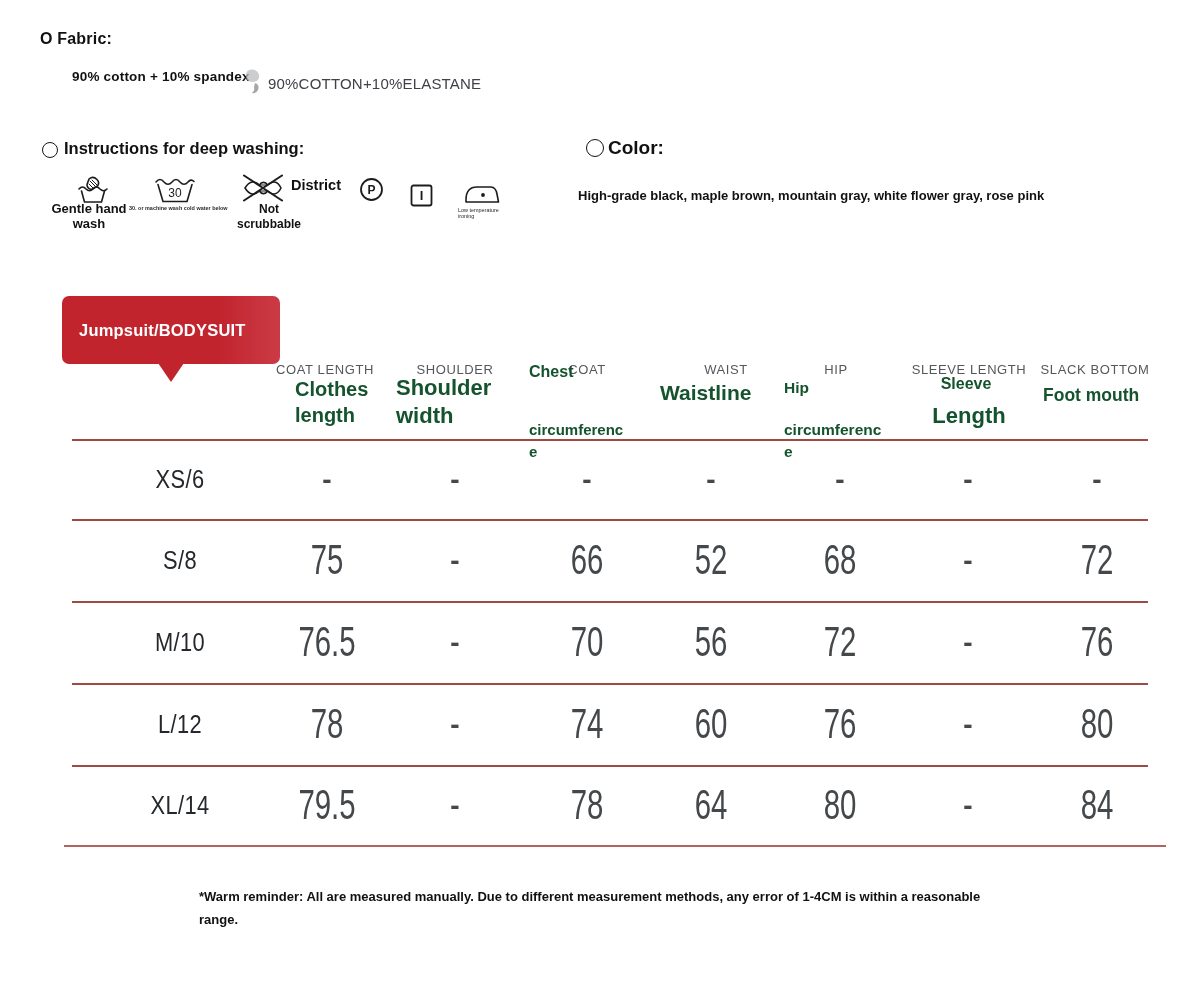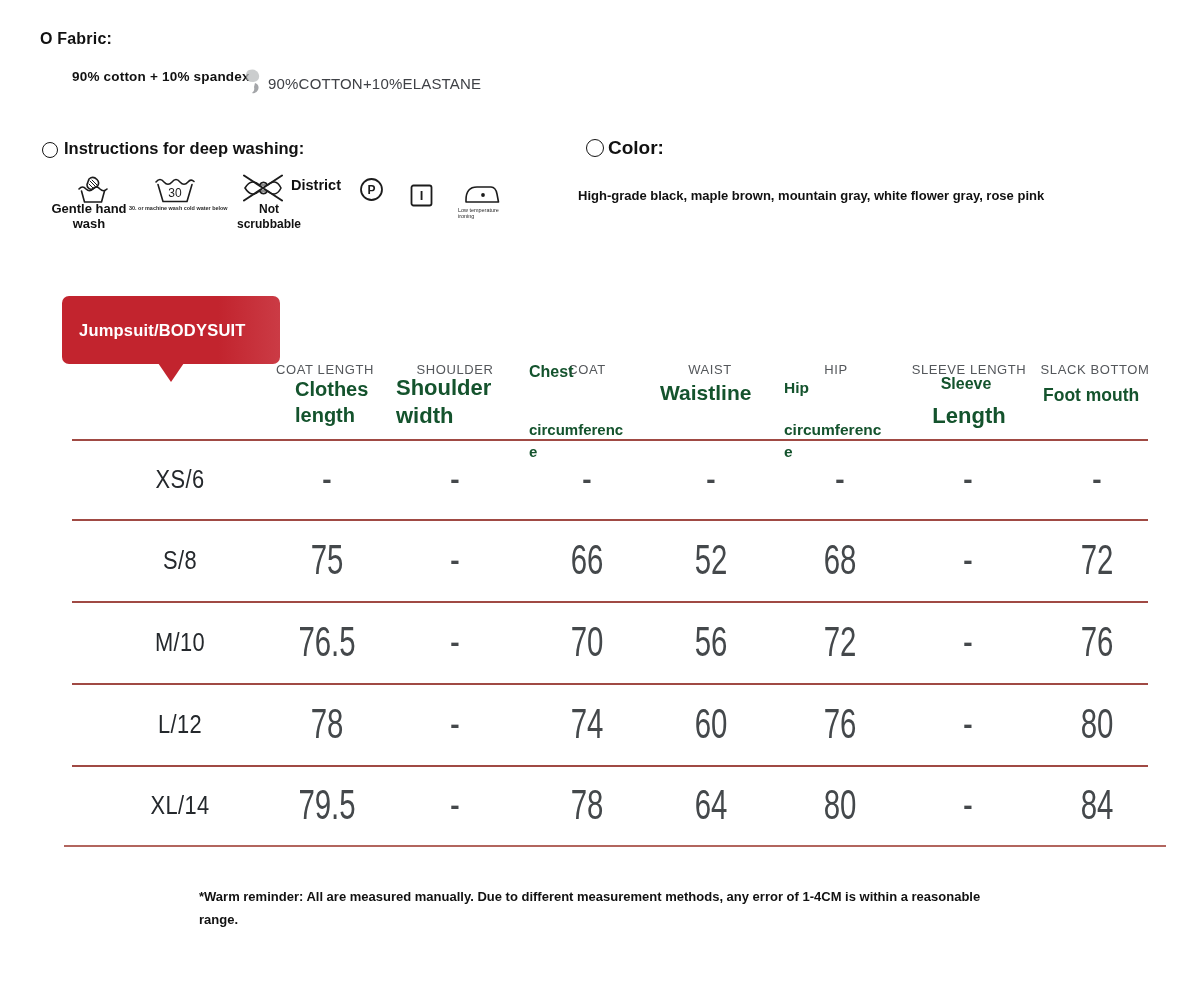--- a/index.html
+++ b/index.html
@@ -103,21 +103,21 @@
   <div class="abs color-desc">High-grade black, maple brown, mountain gray, white flower gray, rose pink</div>
 
   <div class="abs tab">
     <span>Jumpsuit/BODYSUIT</span>
   </div>
   <div class="abs tab-pointer"></div>
 
   <span class="sub" style="left:325px">COAT LENGTH</span>
   <span class="sub" style="left:455px">SHOULDER</span>
   <span class="sub" style="left:587px">COAT</span>
-  <span class="sub" style="left:710px">WAIST</span>
+  <span class="sub" style="left:726px">WAIST</span>
   <span class="sub" style="left:836px">HIP</span>
   <span class="sub" style="left:969px">SLEEVE LENGTH</span>
   <span class="sub" style="left:1095px">SLACK BOTTOM</span>
 
   <span class="hn" style="left:295px;top:378px;font-size:20px">Clothes</span>
   <span class="hn" style="left:295px;top:404px;font-size:20px">length</span>
   <span class="hn" style="left:396px;top:375px;font-size:22px">Shoulder</span>
   <span class="hn" style="left:396px;top:403px;font-size:22px">width</span>
   <span class="hn" style="left:529px;top:363px;font-size:16px">Chest</span>
   <span class="hn" style="left:529px;top:421px;font-size:15px">circumferenc</span>

